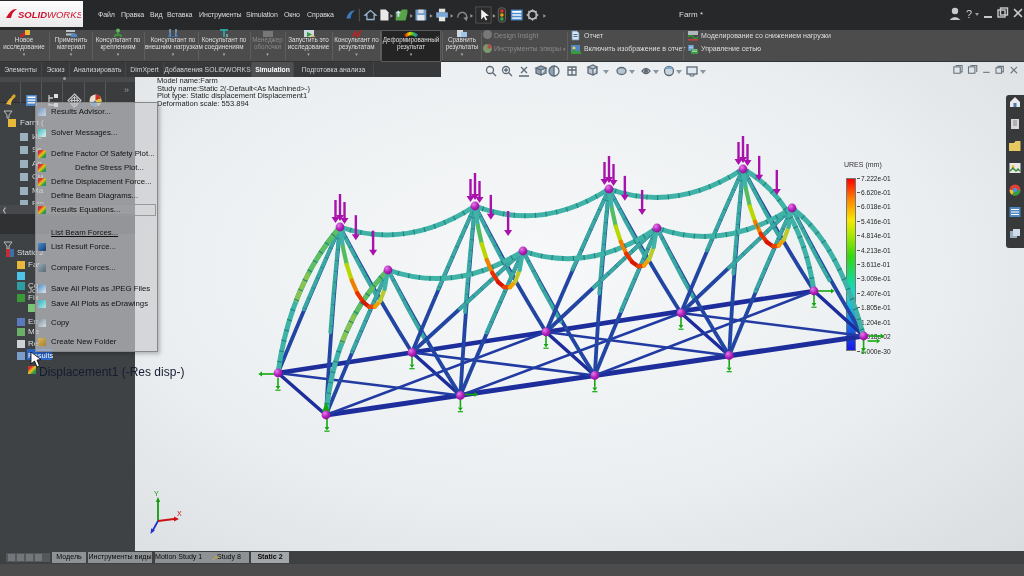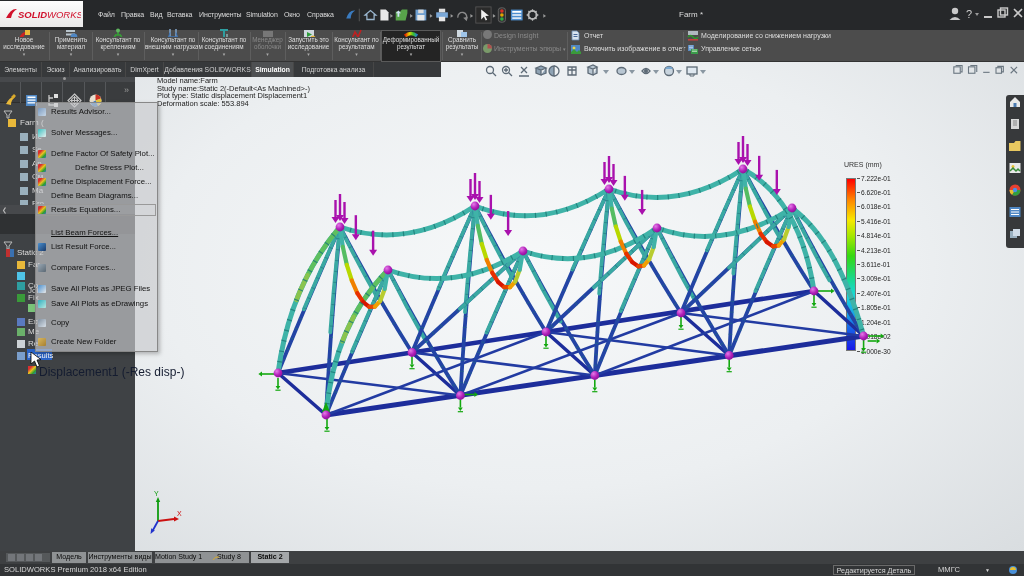--- a/index.html
+++ b/index.html
@@ -697,22 +697,12 @@
     <div class="btab" style="left:52px;width:34px;padding:0;text-align:center;">Модель</div>
     <div class="btab" style="left:88px;width:64px;padding:0;text-align:center;">Инструменты виды</div>
     <div class="btab" style="left:155px;width:64px;padding:0;text-align:left;">Motion Study 1</div>
     <div class="btab" style="left:209px;width:40px;padding:0;text-align:center;">Study 8</div>
     <div class="btab" style="left:251px;width:38px;font-weight:bold;background:#a4a7a9;padding:0;text-align:center;">Static 2</div>
     <div class="abs" style="left:212px;top:554px;width:8px;height:8px;z-index:12;">
       <svg class="abs" style="left:0;top:0;" width="8" height="8">
         <path d="M1,6 q2,-4 6,-3" stroke="#d8aa2a" fill="none"></path>
       </svg>
     </div>
-    <div class="abs" id="statusbar">
-      <div class="abs" style="left:4px;top:0;">SOLIDWORKS Premium 2018 x64 Edition</div>
-      <div class="abs" style="left:833px;top:1px;width:82px;height:10px;border:1px solid #6a6a6a;text-align:center;line-height:10px;font-size:7.2px;">Редактируется Деталь</div>
-      <div class="abs" style="left:938px;top:0;">ММГС</div>
-      <div class="abs" style="left:985px;top:0;font-size:5px;">▼</div>
-      <div class="abs" style="left:1008px;top:1px;width:10px;height:10px;"><svg width="10" height="10">
-          <circle cx="5" cy="5" r="4" fill="#4a90d8"></circle>
-          <path d="M2,5 a3,3 0 0 1 6,0" fill="#e8c030"></path>
-        </svg></div>
-    </div>
   </div>
 </body></html>

